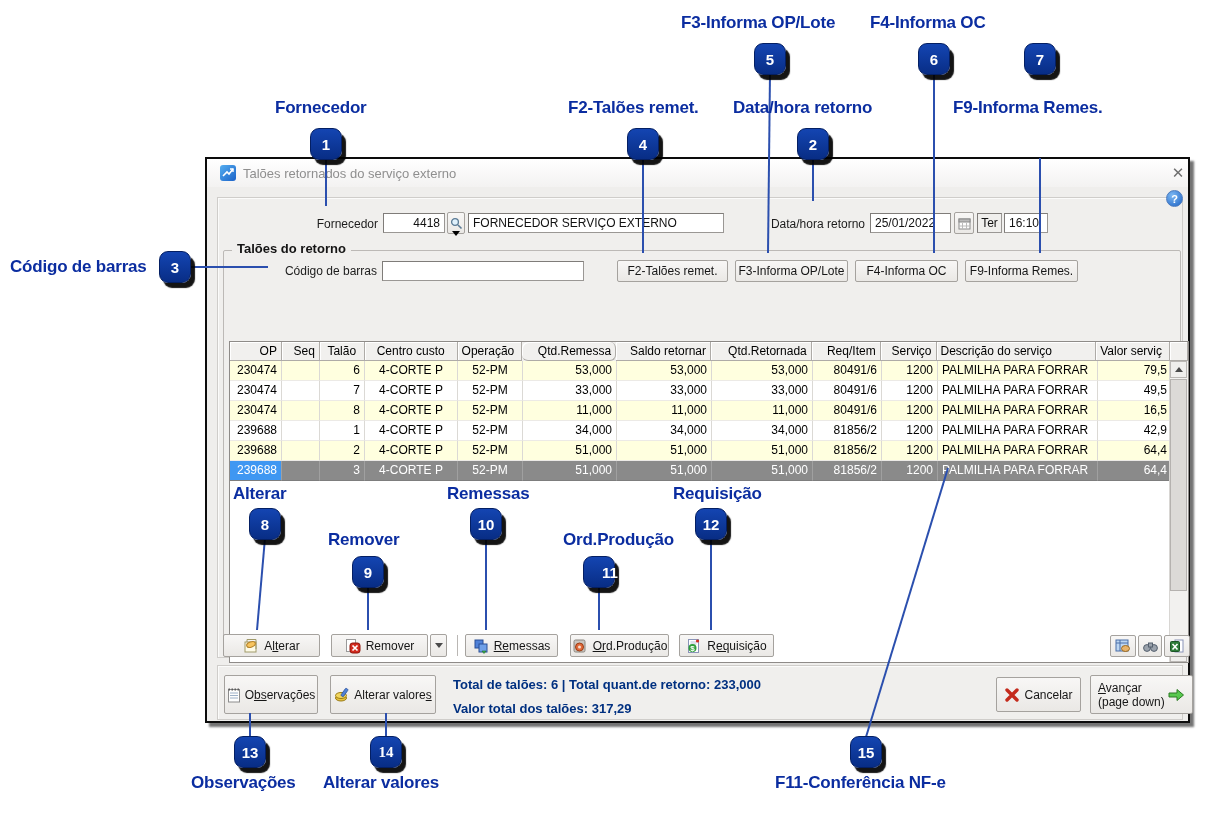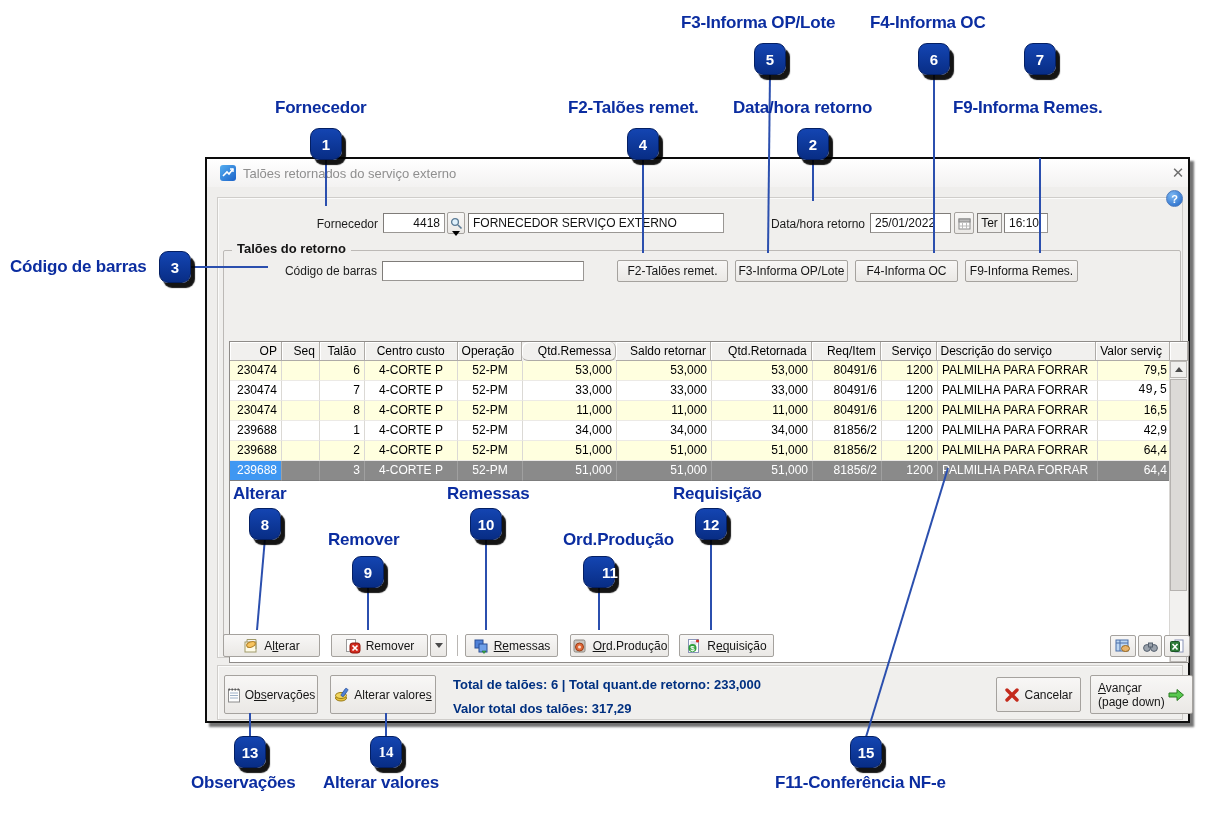--- a/index.html
+++ b/index.html
@@ -156,21 +156,21 @@
               <div class="gc ca-right" style="width: 38px;"></div>
               <div class="gc ca-right" style="width: 45px;">7</div>
               <div class="gc ca-center" style="width: 93px;">4-CORTE P</div>
               <div class="gc ca-center" style="width: 65px;">52-PM</div>
               <div class="gc ca-right" style="width: 94px;">33,000</div>
               <div class="gc ca-right" style="width: 95px;">33,000</div>
               <div class="gc ca-right" style="width: 101px;">33,000</div>
               <div class="gc ca-right" style="width: 69px;">80491/6</div>
               <div class="gc ca-right" style="width: 56px;">1200</div>
               <div class="gc ca-left" style="width: 160px;">PALMILHA PARA FORRAR</div>
-              <div class="gc ca-right" style="width: 74px; font-family: Liberation Mono, monospace;">49,5</div>
+              <div class="gc ca-right" style="width: 74px;">49,5</div>
             </div>
             <div class="gr odd">
               <div class="gc ca-right" style="width: 52px;">230474</div>
               <div class="gc ca-right" style="width: 38px;"></div>
               <div class="gc ca-right" style="width: 45px;">8</div>
               <div class="gc ca-center" style="width: 93px;">4-CORTE P</div>
               <div class="gc ca-center" style="width: 65px;">52-PM</div>
               <div class="gc ca-right" style="width: 94px;">11,000</div>
               <div class="gc ca-right" style="width: 95px;">11,000</div>
               <div class="gc ca-right" style="width: 101px;">11,000</div>

